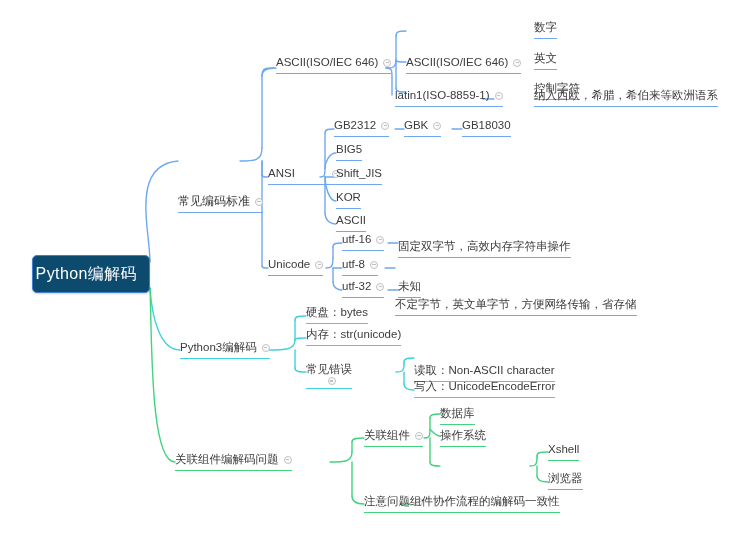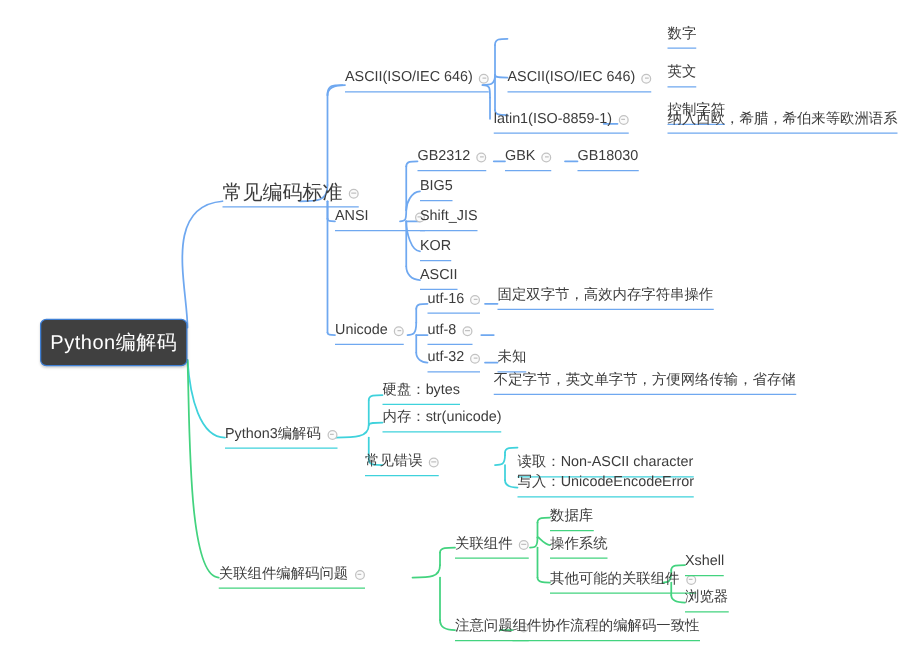--- a/index.html
+++ b/index.html
@@ -16,22 +16,22 @@
     background: #ffffff;
   }
   #wires {
     position: absolute; left: 0; top: 0;
     width: 732px; height: 534px;
     pointer-events: none;
   }
   
   .root-node {
     position: absolute;
-    display: flex; align-items: center; justify-content: center;
-    background: #404040;
+    display: flex; align-items: center; justify-content: flex-end;
+    background: #0c4a6e;
     border: 1px solid #3f7fd4;
     border-radius: 5px;
     color: #ffffff;
     font-size: 16px;
     letter-spacing: .4px;
     box-shadow: 0 1px 2px rgba(0,0,0,.18);
     padding: 0 12px;
     white-space: nowrap;
   }
   
@@ -61,21 +61,21 @@
     position: relative;
     flex: 0 0 auto;
   }
   .toggle::after {
     content: "";
     position: absolute;
     left: 1.4px; right: 1.4px; top: 2.4px;
     height: 1.2px;
     background: #c2c2c2;
   }
-  .node.l1 { font-size: 16px; }
+  .node.l1 { font-size: 12px; margin-top: 47px; }
 </style>
 </head>
 <body>
 
 <div id="canvas">
 
   <svg id="wires" viewBox="0 0 732 534" width="732" height="534">
     <g fill="none" stroke-width="1.4" stroke-linecap="round">
 
       <path d="M150,262 C150,230 130,165 178,161" stroke="#6fa8f0"></path>
@@ -238,21 +238,21 @@
 
   <div class="node ul-blue" style="left:268px; top:256px;">
     <span class="txt">Unicode</span>
     <span class="toggle"></span>
   </div>
 
   <div class="node ul-blue" style="left:342px; top:231px;">
     <span class="txt">utf-16</span>
     <span class="toggle"></span>
   </div>
-  <div class="node ul-blue" style="left:398px; top:228px;align-items:center;">
+  <div class="node ul-blue" style="left:398px; top:238px;align-items:center;">
     <span class="txt">固定双字节，高效内存字符串操作</span>
   </div>
 
   <div class="node ul-blue" style="left:342px; top:256px;">
     <span class="txt">utf-8</span>
     <span class="toggle"></span>
   </div>
   <div class="node ul-blue" style="left:395px; top:256px;margin-top:40px;">
     <span class="txt">不定字节，英文单字节，方便网络传输，省存储</span>
   </div>
@@ -270,21 +270,21 @@
     <span class="toggle"></span>
   </div>
 
   <div class="node ul-cyan" style="left:306px; top:304px;">
     <span class="txt">硬盘：bytes</span>
   </div>
   <div class="node ul-cyan" style="left:306px; top:326px;">
     <span class="txt">内存：str(unicode)</span>
   </div>
 
-  <div class="node ul-cyan" style="left:292px; top:361px;">
+  <div class="node ul-cyan" style="left:306px; top:361px;flex-direction:column;">
     <span class="txt">常见错误</span>
     <span class="toggle"></span>
   </div>
   <div class="node ul-cyan" style="left:414px; top:362px;">
     <span class="txt">读取：Non-ASCII character</span>
   </div>
   <div class="node ul-green" style="left:175px; top:451px;">
     <span class="txt">关联组件编解码问题</span>
     <span class="toggle"></span>
   </div>
@@ -298,24 +298,20 @@
     <span class="toggle"></span>
   </div>
 
   <div class="node ul-green" style="left:440px; top:405px;">
     <span class="txt">数据库</span>
   </div>
   <div class="node ul-green" style="left:440px; top:427px;">
     <span class="txt">操作系统</span>
   </div>
 
-  <div class="node ul-green" style="left:440px; top:455px;">
-    <span class="txt">其他可能的关联组件</span>
-    <span class="toggle"></span>
-  </div>
   <div class="node ul-green" style="left:548px; top:441px;">
     <span class="txt">Xshell</span>
   </div>
   <div class="node ul-green" style="left:548px; top:470px;">
     <span class="txt">浏览器</span>
   </div>
 
   <div class="node ul-green" style="left:364px; top:493px;">
     <span class="txt">注意问题</span>
     <span class="toggle"></span>

